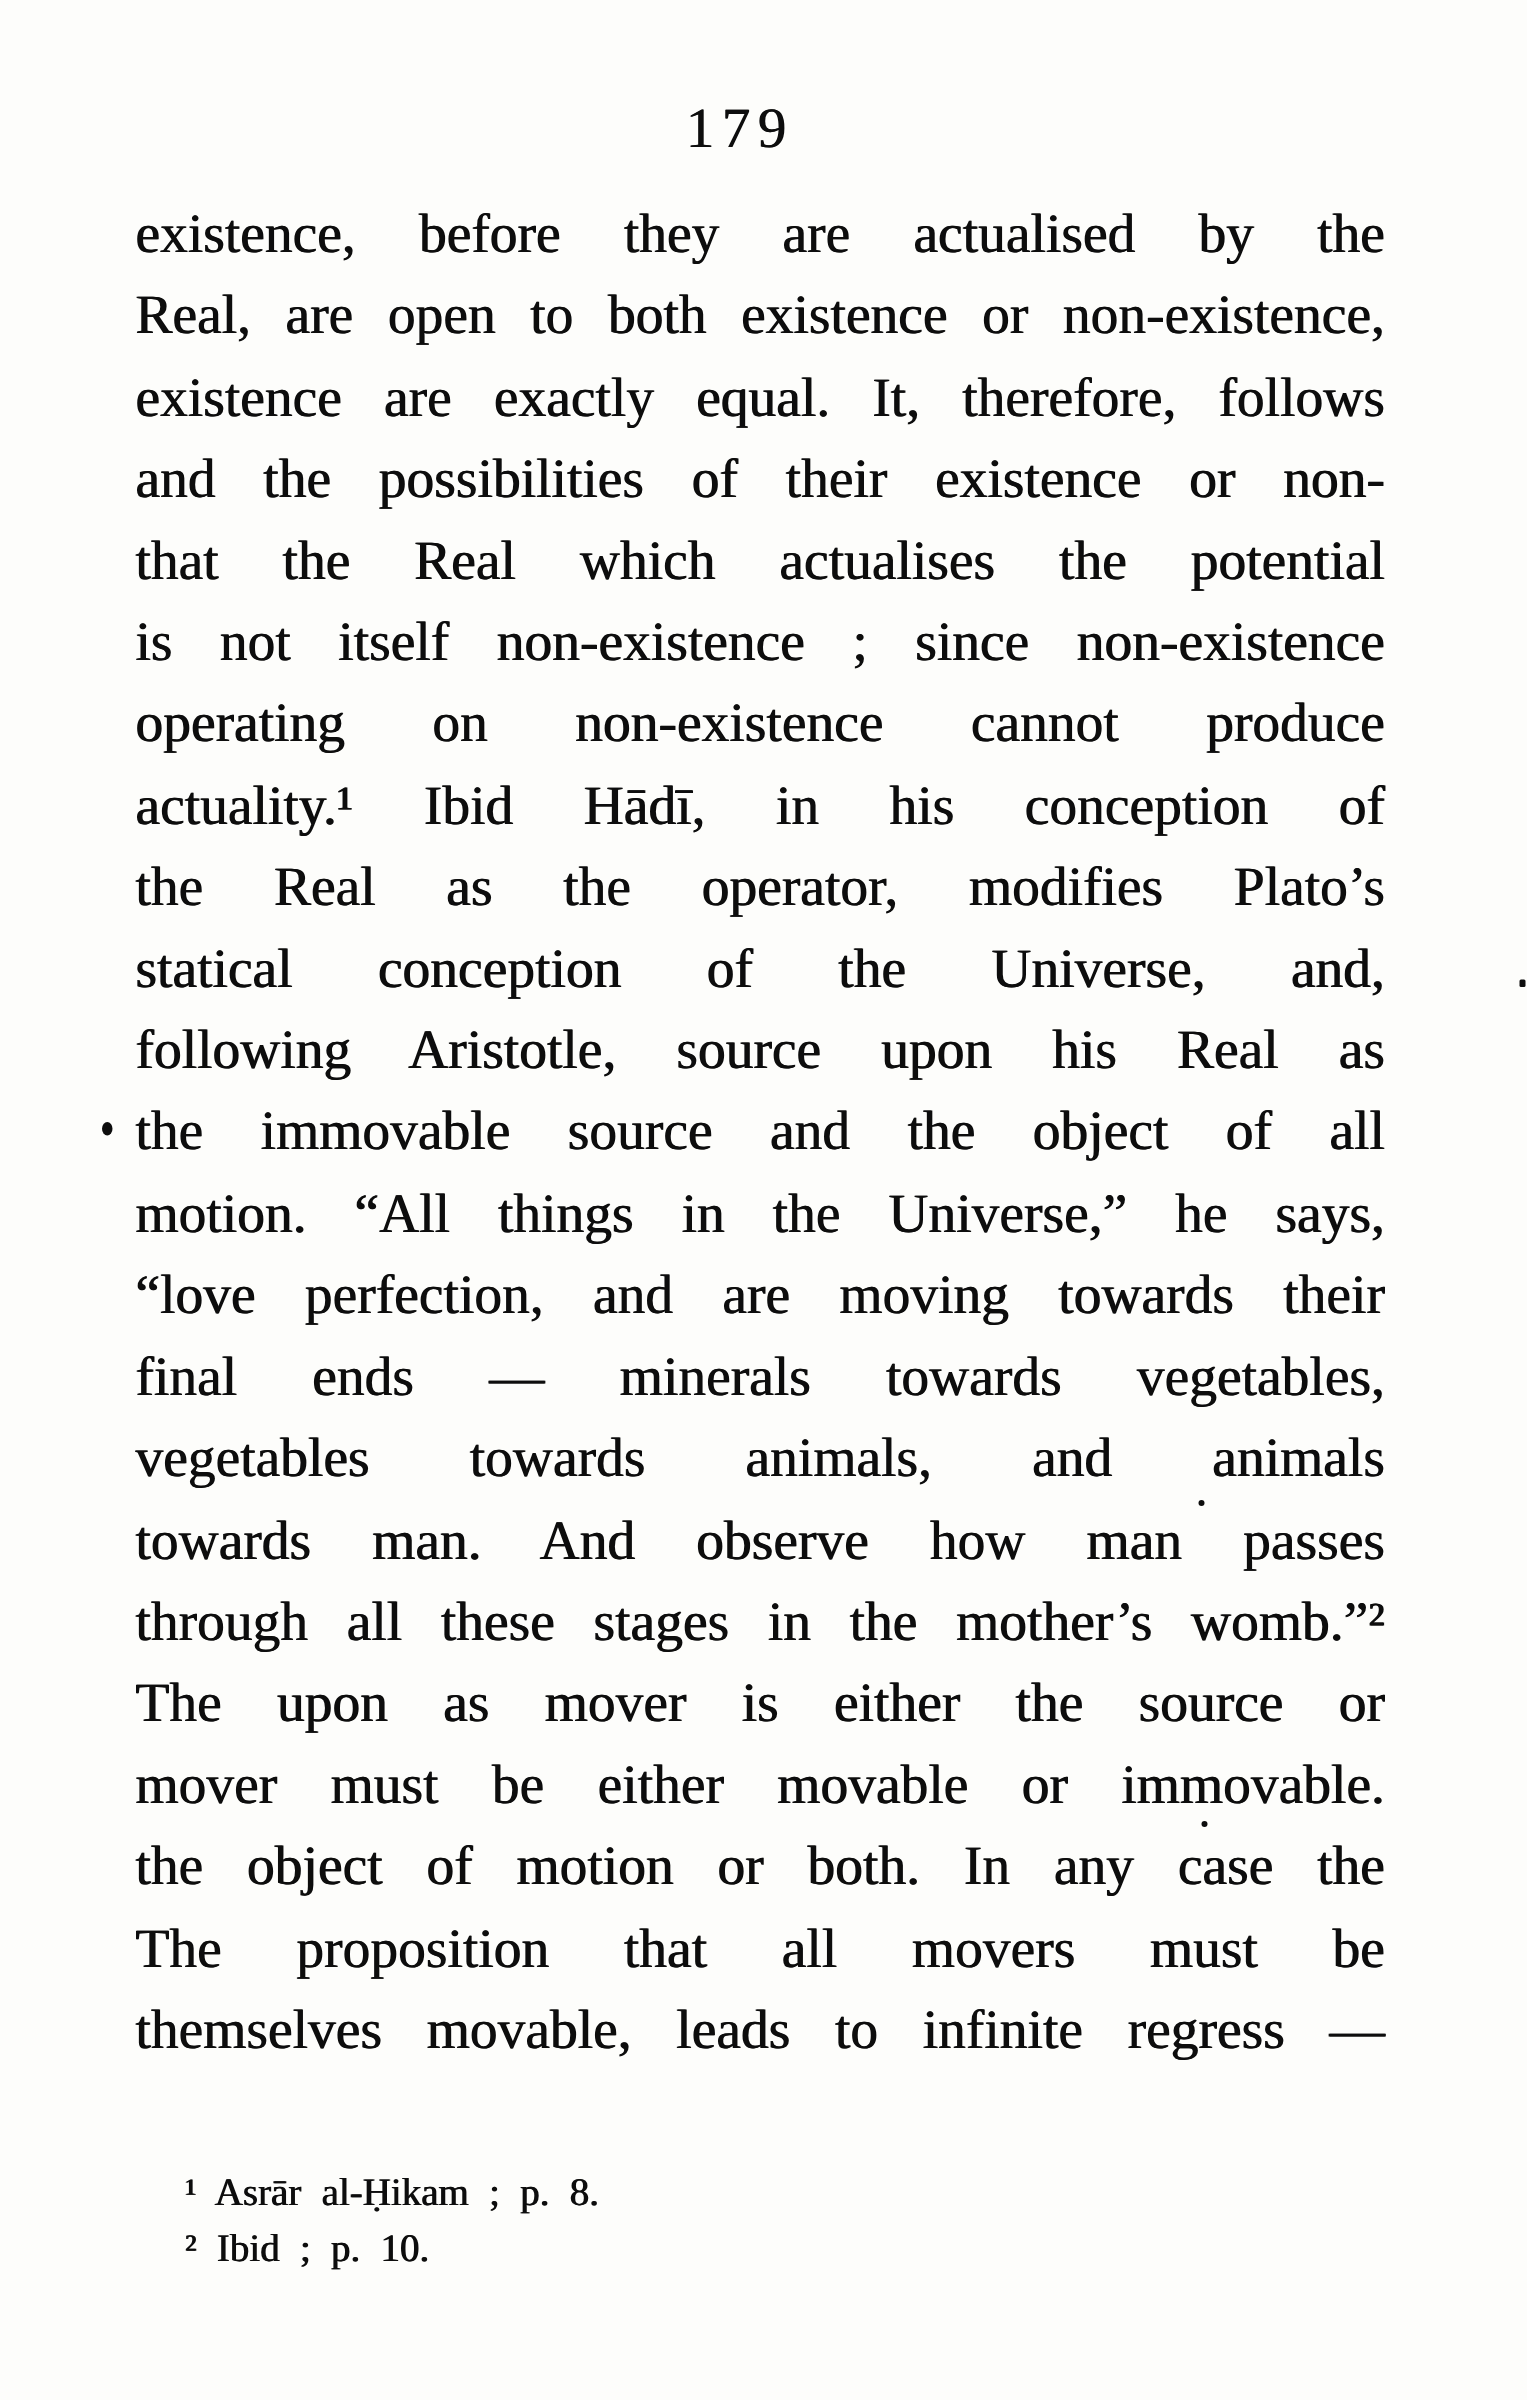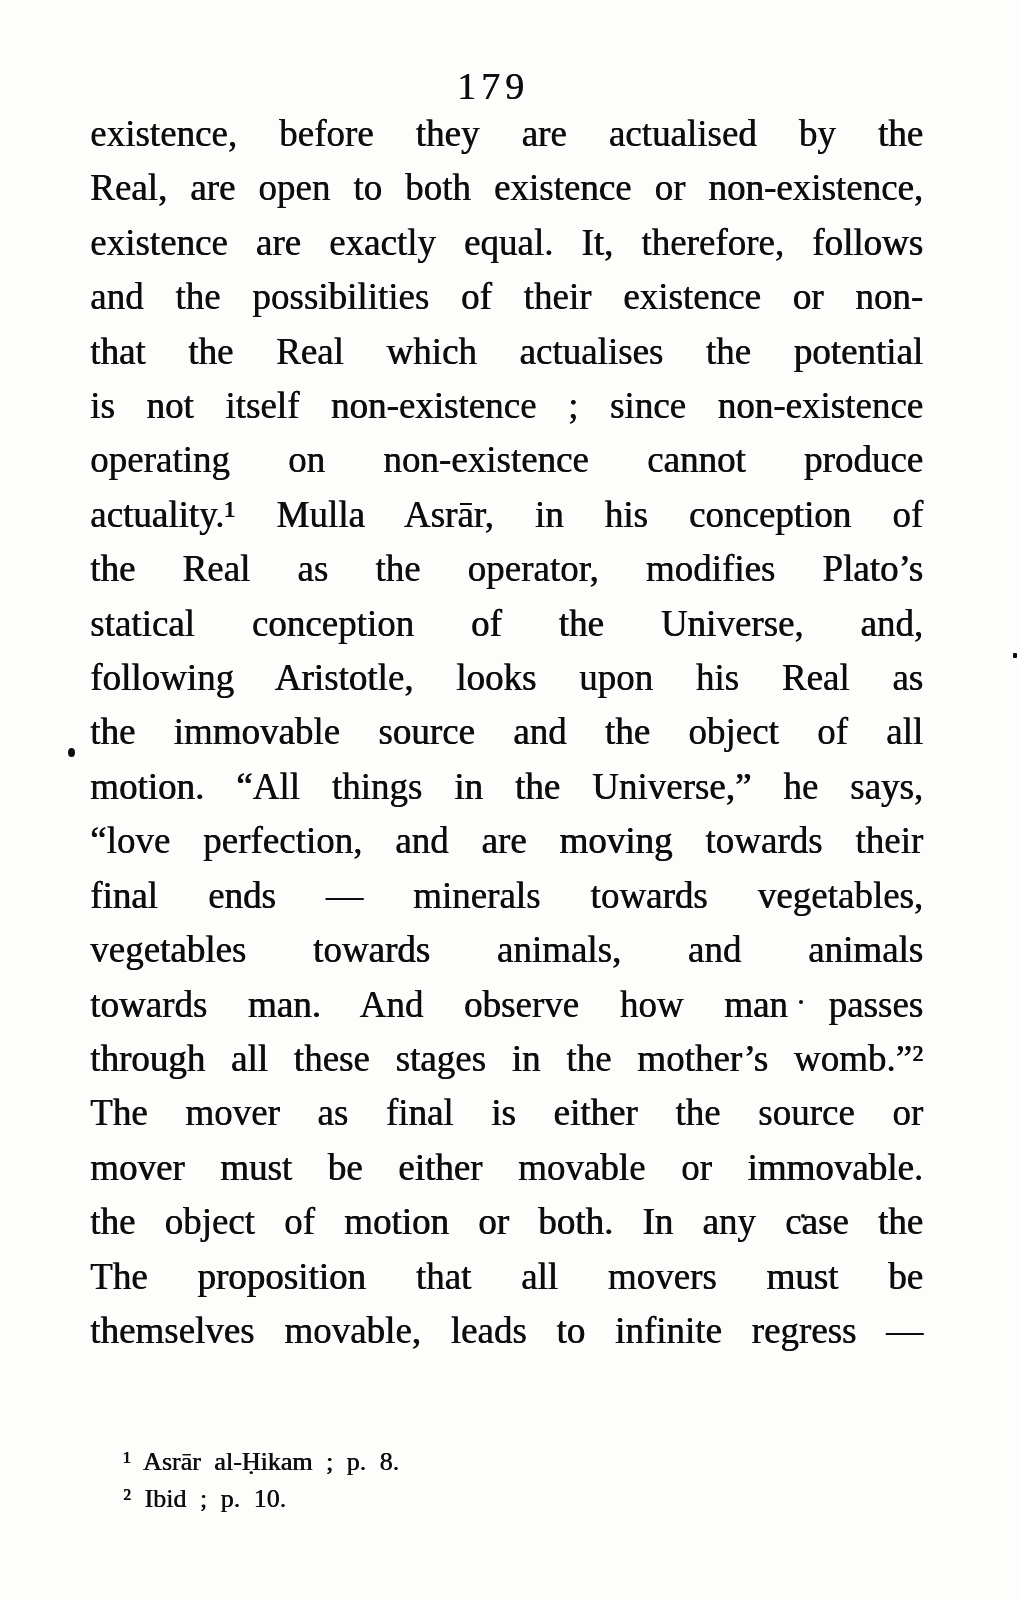--- a/index.html
+++ b/index.html
@@ -22,21 +22,21 @@
   .page-number {
     position: absolute;
     top: 64px; left: 0; width: 100%;
     text-align: center;
     font-size: 38px;
     letter-spacing: 5px;
     text-shadow: 0.5px 0 0 currentColor;
   }
   .body-text {
     position: absolute;
-    left: 90px; top: 107px; width: 833px;
+    left: 90px; top: 130px; width: 833px;
     font-size: 37px;
     line-height: 54.4px;
     text-shadow: 0.6px 0 0 currentColor;
   }
   .body-text .line {
     text-align: justify;
     text-align-last: justify;
   }
   .footnotes {
     position: absolute;
@@ -65,32 +65,32 @@
   <div class="page-number">179</div>
 
   <div class="body-text">
       <div class="line">existence, before they are actualised by the</div>
       <div class="line">Real, are open to both existence or non-existence,</div>
       <div class="line">existence are exactly equal. It, therefore, follows</div>
       <div class="line">and the possibilities of their existence or non-</div>
       <div class="line">that the Real which actualises the potential</div>
       <div class="line">is not itself non-existence ; since non-existence</div>
       <div class="line">operating on non-existence cannot produce</div>
-      <div class="line">actuality.¹ Mulla Asrār, in his conception of</div>
+      <div class="line">actuality.¹ Ibid Hādī, in his conception of</div>
       <div class="line">the Real as the operator, modifies Plato’s</div>
       <div class="line">statical conception of the Universe, and,</div>
-      <div class="line">following Aristotle, looks upon his Real as</div>
+      <div class="line">following Aristotle, source upon his Real as</div>
       <div class="line">the immovable source and the object of all</div>
       <div class="line">motion. “All things in the Universe,” he says,</div>
       <div class="line">“love perfection, and are moving towards their</div>
       <div class="line">final ends — minerals towards vegetables,</div>
       <div class="line">vegetables towards animals, and animals</div>
       <div class="line">towards man. And observe how man passes</div>
       <div class="line">through all these stages in the mother’s womb.”²</div>
-      <div class="line">The mover as final is either the source or</div>
+      <div class="line">The upon as mover is either the source or</div>
       <div class="line">mover must be either movable or immovable.</div>
       <div class="line">the object of motion or both. In any case the</div>
       <div class="line">The proposition that all movers must be</div>
       <div class="line">themselves movable, leads to infinite regress —</div>
     </div>
 
   <div class="footnotes">
       <div class="footnote">¹ Asrār al-Ḥikam ; p. 8.</div>
       <div class="footnote">² Ibid ; p. 10.</div>
     </div>

